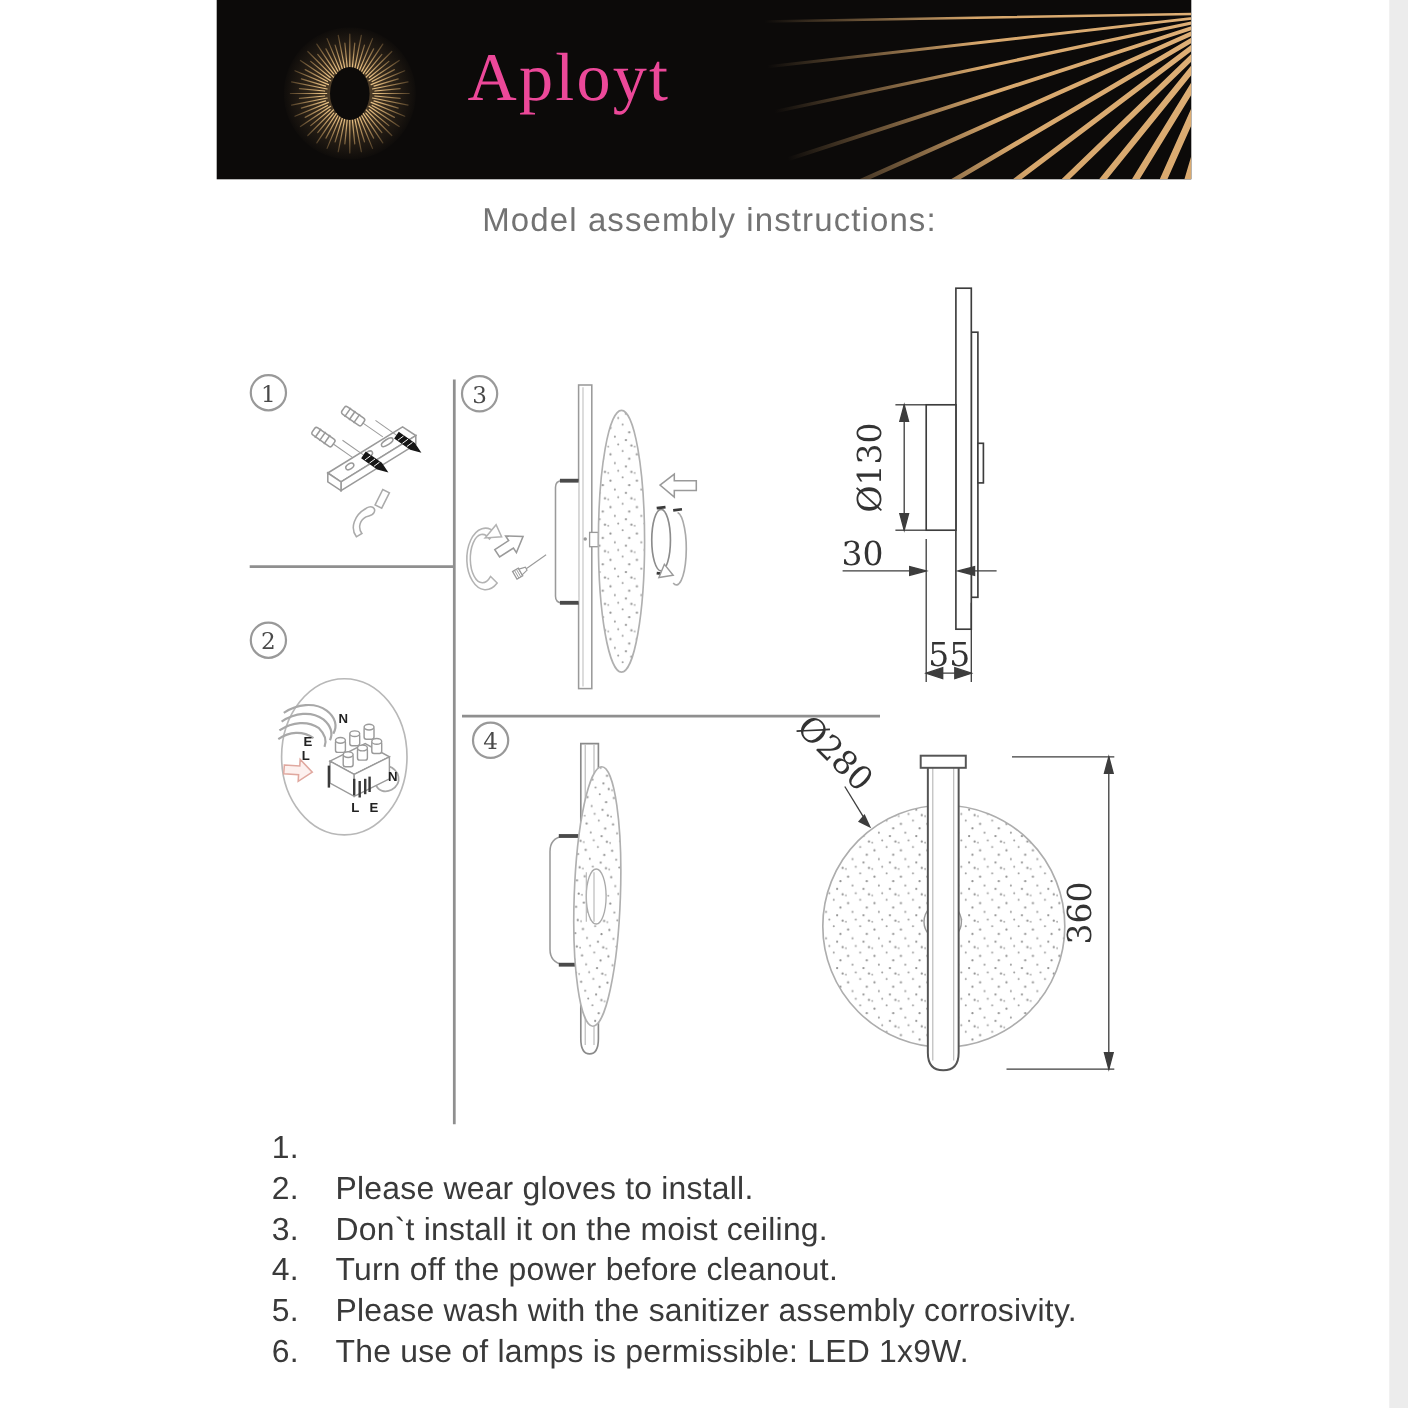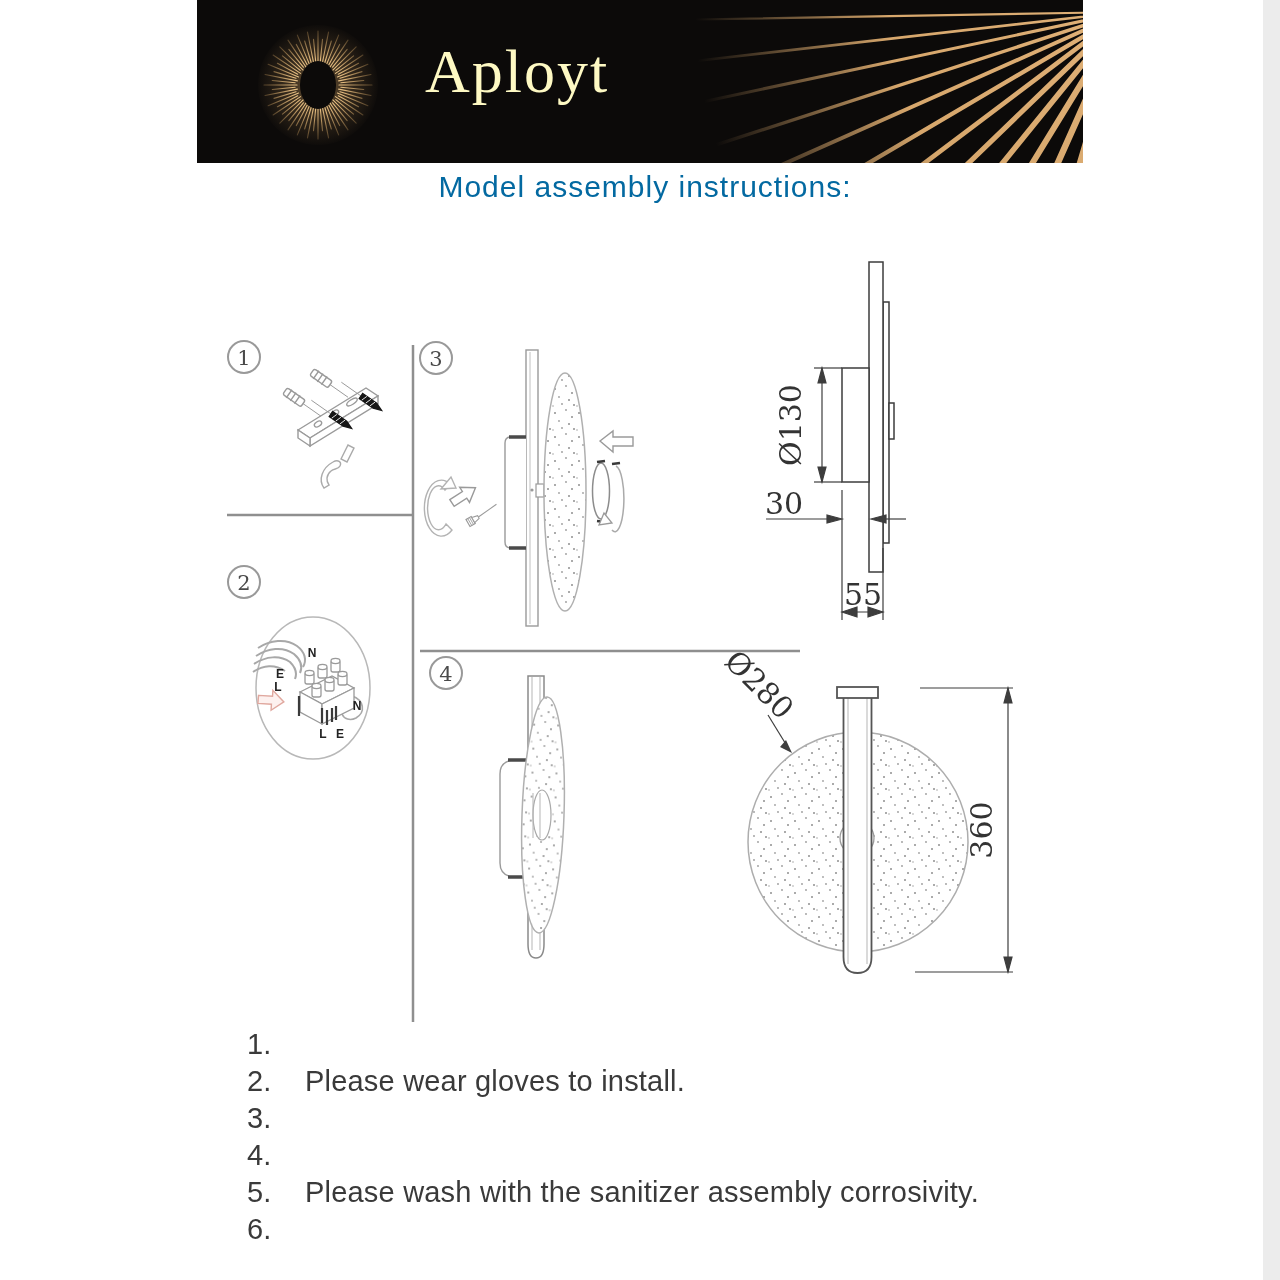--- a/index.html
+++ b/index.html
@@ -2,24 +2,24 @@
 <html><head>
 <meta charset="utf-8">
 <style>
   html,body{margin:0;padding:0;background:#fff;}
   #page{position:relative;width:1280px;height:1280px;background:#ffffff;overflow:hidden;
         font-family:"Liberation Sans",sans-serif;}
   
   #hdr{position:absolute;left:197px;top:0;width:886px;height:163px;background:#0c0a09;overflow:hidden;}
   #hdr svg{position:absolute;left:0;top:0;}
   #logo-text{position:absolute;left:228px;top:36px;font-family:"Liberation Serif",serif;
-             font-size:62px;letter-spacing:2px;color:#fef9c3;font-weight:400;}
+             font-size:62px;letter-spacing:2px;color:#ec4899;font-weight:400;}
   
-  #title{position:absolute;left:145px;top:165px;width:1000px;text-align:center;
-         color:#0369a1;font-size:30px;letter-spacing:1px;line-height:43px;}
+  #title{position:absolute;left:145px;top:179px;width:1000px;text-align:center;
+         color:#737373;font-size:30px;letter-spacing:1px;line-height:43px;}
   
   #diagram{position:absolute;left:0;top:0;width:1280px;height:1280px;}
   
   #list{position:absolute;left:247px;top:1026px;width:900px;color:#3a3a3a;}
   .li-row{display:flex;height:37px;line-height:37px;font-size:29px;letter-spacing:0.2px;}
   .li-num{width:42px;flex:0 0 42px;}
   .li-gap{width:16px;flex:0 0 16px;}
   
   #edge-right{position:absolute;right:0;top:0;width:17px;height:1280px;background:#ececec;}
 </style>
@@ -372,30 +372,33 @@
         <span class="li-gap"></span>
     </div>
     <div class="li-row">
       <span class="li-num">2.</span>
         <span class="li-gap"></span>
       <span>Please wear gloves to install.</span>
     </div>
     <div class="li-row">
       <span class="li-num">3.</span>
         <span class="li-gap"></span>
+      <span>Don`t install it on the moist ceiling.</span>
     </div>
     <div class="li-row">
       <span class="li-num">4.</span>
         <span class="li-gap"></span>
+      <span>Turn off the power before cleanout.</span>
     </div>
     <div class="li-row">
       <span class="li-num">5.</span>
         <span class="li-gap"></span>
       <span>Please wash with the sanitizer assembly corrosivity.</span>
     </div>
     <div class="li-row">
       <span class="li-num">6.</span>
         <span class="li-gap"></span>
+      <span>The use of lamps is permissible: LED 1x9W.</span>
     </div>
   </div>
 
   <div id="edge-right"></div>
 </div>
 
 </body></html>

